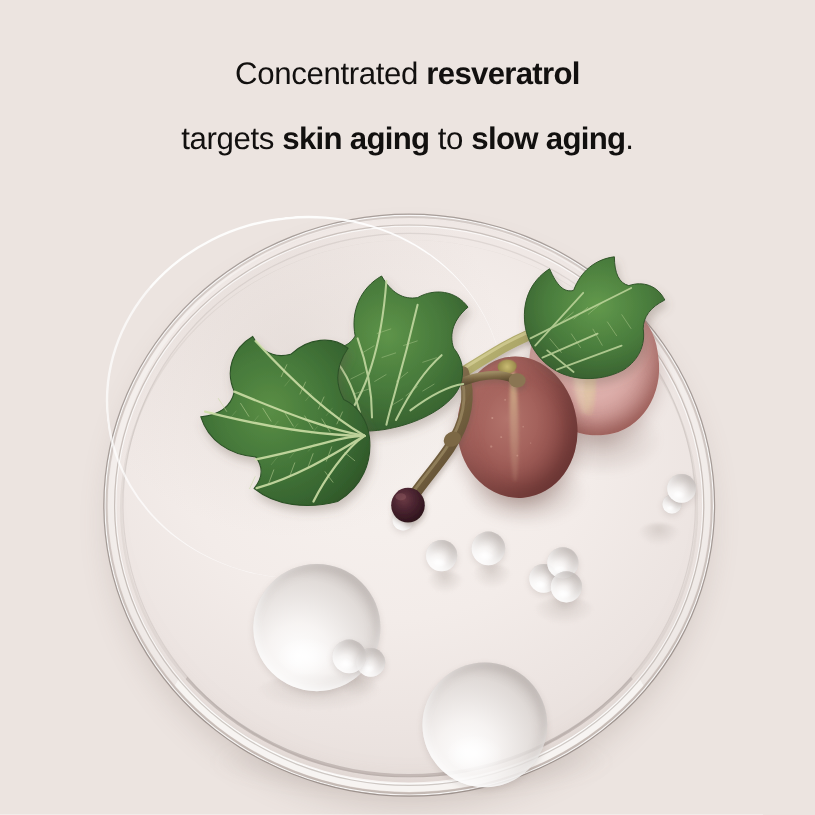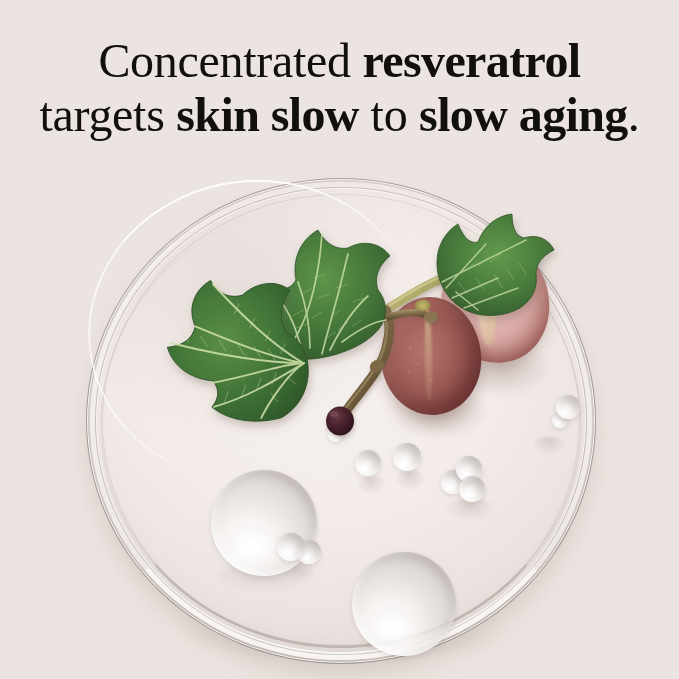--- a/index.html
+++ b/index.html
@@ -26,24 +26,23 @@
     left: 0;
     width: 679px;
     text-align: center;
     line-height: 54px;
     color: #12100f;
     letter-spacing: -0.3px;
     z-index: 40;
   }
   .hl-line {
     display: block;
-    font-size: 48px;
+    font-size: 26px;
     font-weight: 400;
     white-space: nowrap;
-    font-family: Liberation Serif, serif;
   }
   .hl-line .b {
     font-weight: 700;
     letter-spacing: -0.6px;
   }
   
   #dish-wrap {
     position: absolute;
     left: 86px;
     top: 178px;
@@ -287,21 +286,21 @@
     pointer-events: none;
   }
 </style>
 </head>
 <body>
 
 <div id="scene" style="background: rgb(236, 228, 224);">
 
   <div id="headline" style="color: rgb(18, 16, 15);">
     <span class="hl-line"><span>Concentrated </span><span class="b">resveratrol</span></span>
-    <span class="hl-line"><span>targets </span><span class="b">skin slow</span><span> to </span><span class="b">slow aging</span><span>.</span></span>
+    <span class="hl-line"><span>targets </span><span class="b">skin aging</span><span> to </span><span class="b">slow aging</span><span>.</span></span>
   </div>
 
   <div id="dish-shadow"></div>
 
   <div id="dish-wrap">
     <div class="dish-body"></div>
     <div class="dish-wall-shade"></div>
     <div class="dish-base"></div>
     <div class="dish-base2"></div>
     <div class="dish-rim-inner2"></div>

